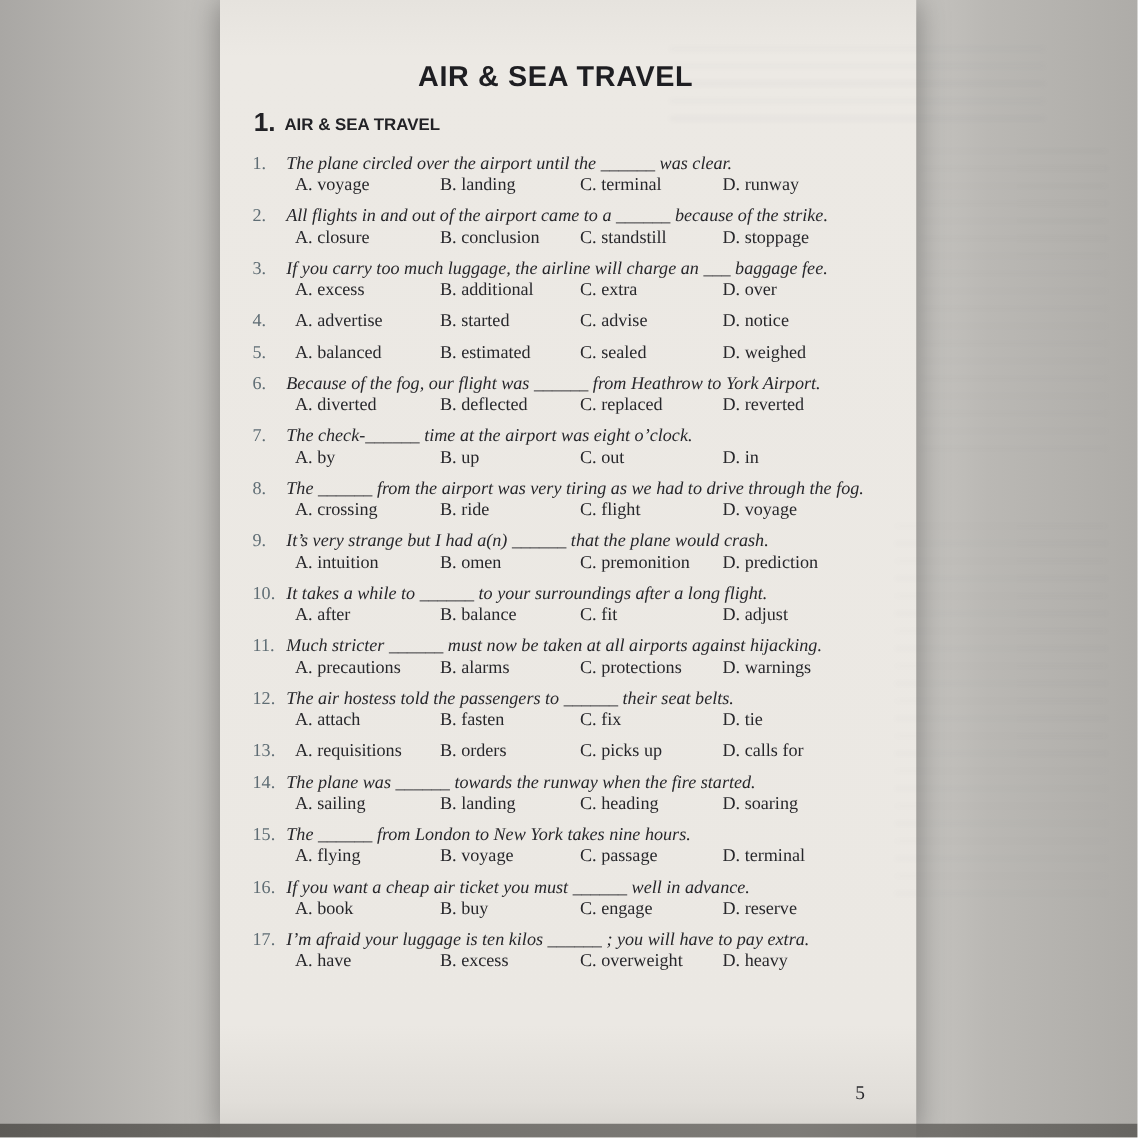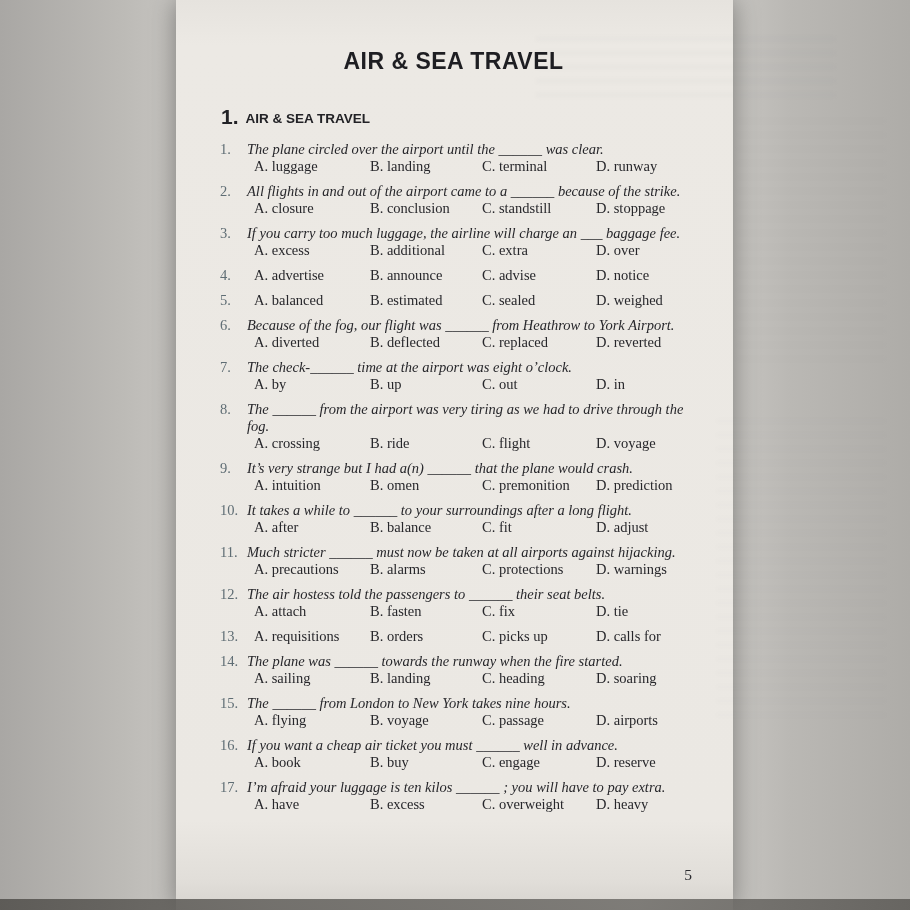--- a/index.html
+++ b/index.html
@@ -18,26 +18,26 @@
     background:linear-gradient(90deg,#504e4a 0,#615f5b 30%,#6e6c68 70%,#5b5955 100%);
     opacity:.85;
   }
   
   .ghost{position:absolute;filter:blur(2px);opacity:.14;color:#6a6e78;font-size:12px;pointer-events:none;
     background:repeating-linear-gradient(180deg, rgba(110,115,125,.55) 0 2px, transparent 2px 14px);}
   .g1{left:360px;top:38px;width:300px;height:60px;}
   .g2{left:560px;top:120px;width:150px;height:240px;opacity:.08;}
   .g3{left:540px;top:420px;width:170px;height:300px;opacity:.07;}
 
-  .content{position:relative;z-index:2;padding-top:48px;padding-left:18px;}
+  .content{position:relative;z-index:2;padding-top:48px;}
   .title{
     text-align:center;font-family:"Liberation Sans",sans-serif;font-weight:bold;
     font-size:23px;color:#1e1e22;letter-spacing:.5px;margin:0 20px 0 0;
   }
-  .section-head{margin:30px 0 12px 27px;color:#222226;}
+  .section-head{margin:12px 0 12px 27px;color:#222226;}
   .section-num{font-family:"Liberation Sans",sans-serif;font-weight:bold;font-size:21px;vertical-align:-1px;}
   .section-title{font-family:"Liberation Sans",sans-serif;font-weight:bold;font-size:13.5px;margin-left:7px;}
 
   .qlist{margin:0;}
   .question{position:relative;padding-left:53px;padding-right:28px;margin-bottom:8px;
     font-size:14.5px;line-height:17px;color:#27272b;}
   .q-num{position:absolute;left:26px;top:0;width:26px;color:#5f6d74;}
   .q-text{display:block;font-style:italic;}
   .opts{display:grid;grid-template-columns:116px 112px 114px auto;margin-left:7px;}
   .opt{white-space:nowrap;}
@@ -57,21 +57,21 @@
 
     <div class="section-head">
       <span class="section-num">1.</span><span class="section-title">AIR &amp; SEA TRAVEL</span>
     </div>
 
     <div class="qlist">
   <div class="question">
     <span class="q-num">1.</span>
     <span class="q-text">The plane circled over the airport until the ______ was clear.</span>
     <div class="opts">
-      <span class="opt">A. luggage</span>
+      <span class="opt">A. voyage</span>
       <span class="opt">B. landing</span>
       <span class="opt">C. terminal</span>
       <span class="opt">D. runway</span>
     </div>
   </div>
 
   <div class="question">
     <span class="q-num">2.</span>
     <span class="q-text">All flights in and out of the airport came to a ______ because of the strike.</span>
     <div class="opts">
@@ -90,21 +90,21 @@
       <span class="opt">B. additional</span>
       <span class="opt">C. extra</span>
       <span class="opt">D. over</span>
     </div>
   </div>
 
   <div class="question">
     <span class="q-num">4.</span>
     <div class="opts">
       <span class="opt">A. advertise</span>
-      <span class="opt">B. announce</span>
+      <span class="opt">B. started</span>
       <span class="opt">C. advise</span>
       <span class="opt">D. notice</span>
     </div>
   </div>
 
   <div class="question">
     <span class="q-num">5.</span>
     <div class="opts">
       <span class="opt">A. balanced</span>
       <span class="opt">B. estimated</span>
@@ -211,21 +211,21 @@
     </div>
   </div>
 
   <div class="question">
     <span class="q-num">15.</span>
     <span class="q-text">The ______ from London to New York takes nine hours.</span>
     <div class="opts">
       <span class="opt">A. flying</span>
       <span class="opt">B. voyage</span>
       <span class="opt">C. passage</span>
-      <span class="opt">D. airports</span>
+      <span class="opt">D. terminal</span>
     </div>
   </div>
 
   <div class="question">
     <span class="q-num">16.</span>
     <span class="q-text">If you want a cheap air ticket you must ______ well in advance.</span>
     <div class="opts">
       <span class="opt">A. book</span>
       <span class="opt">B. buy</span>
       <span class="opt">C. engage</span>

